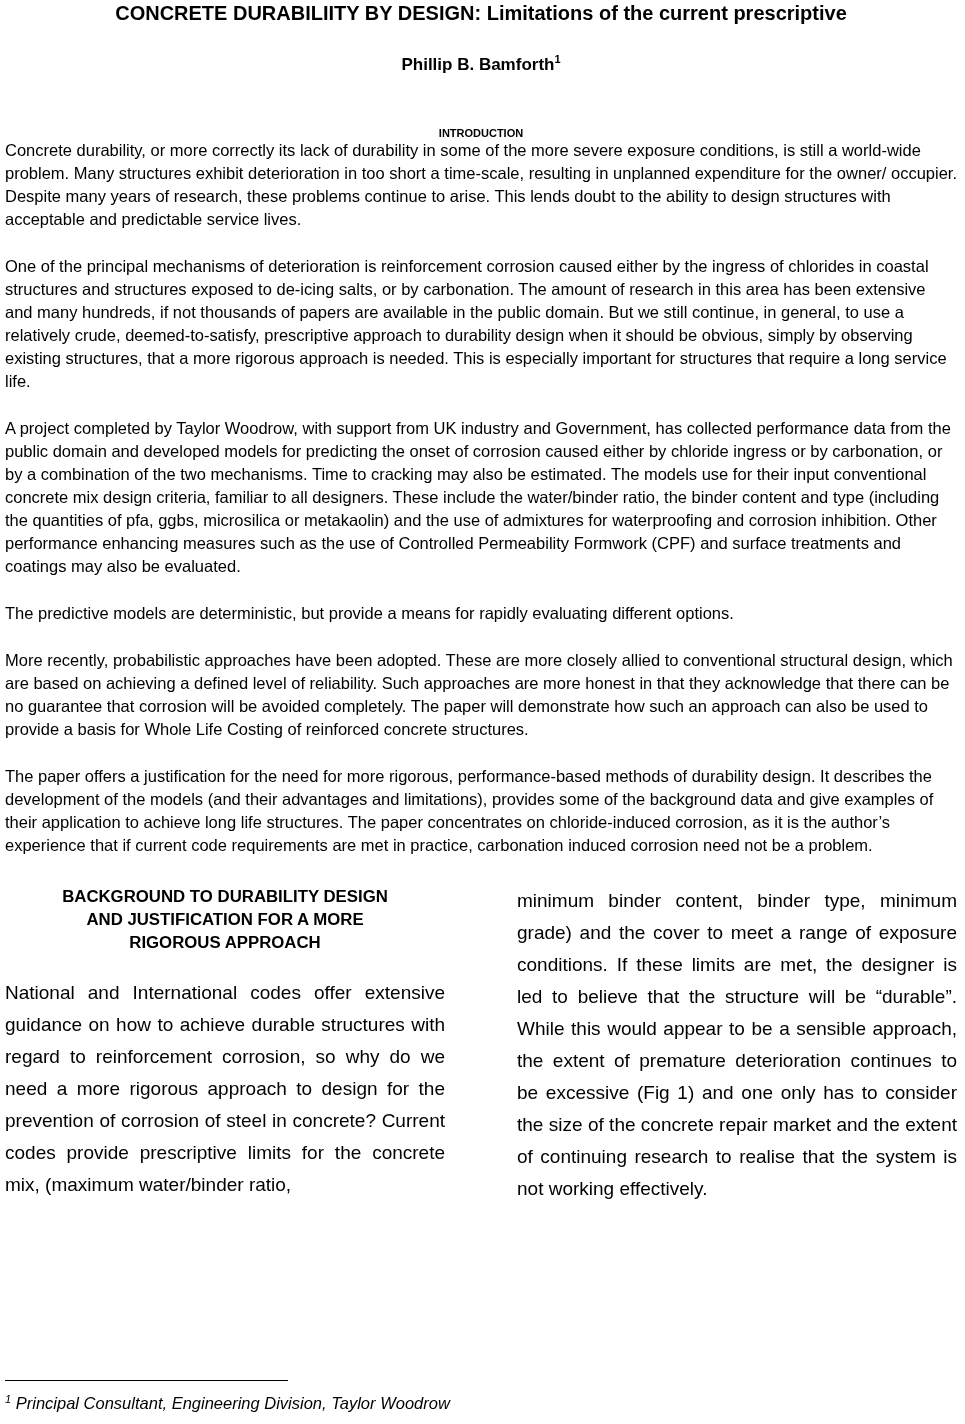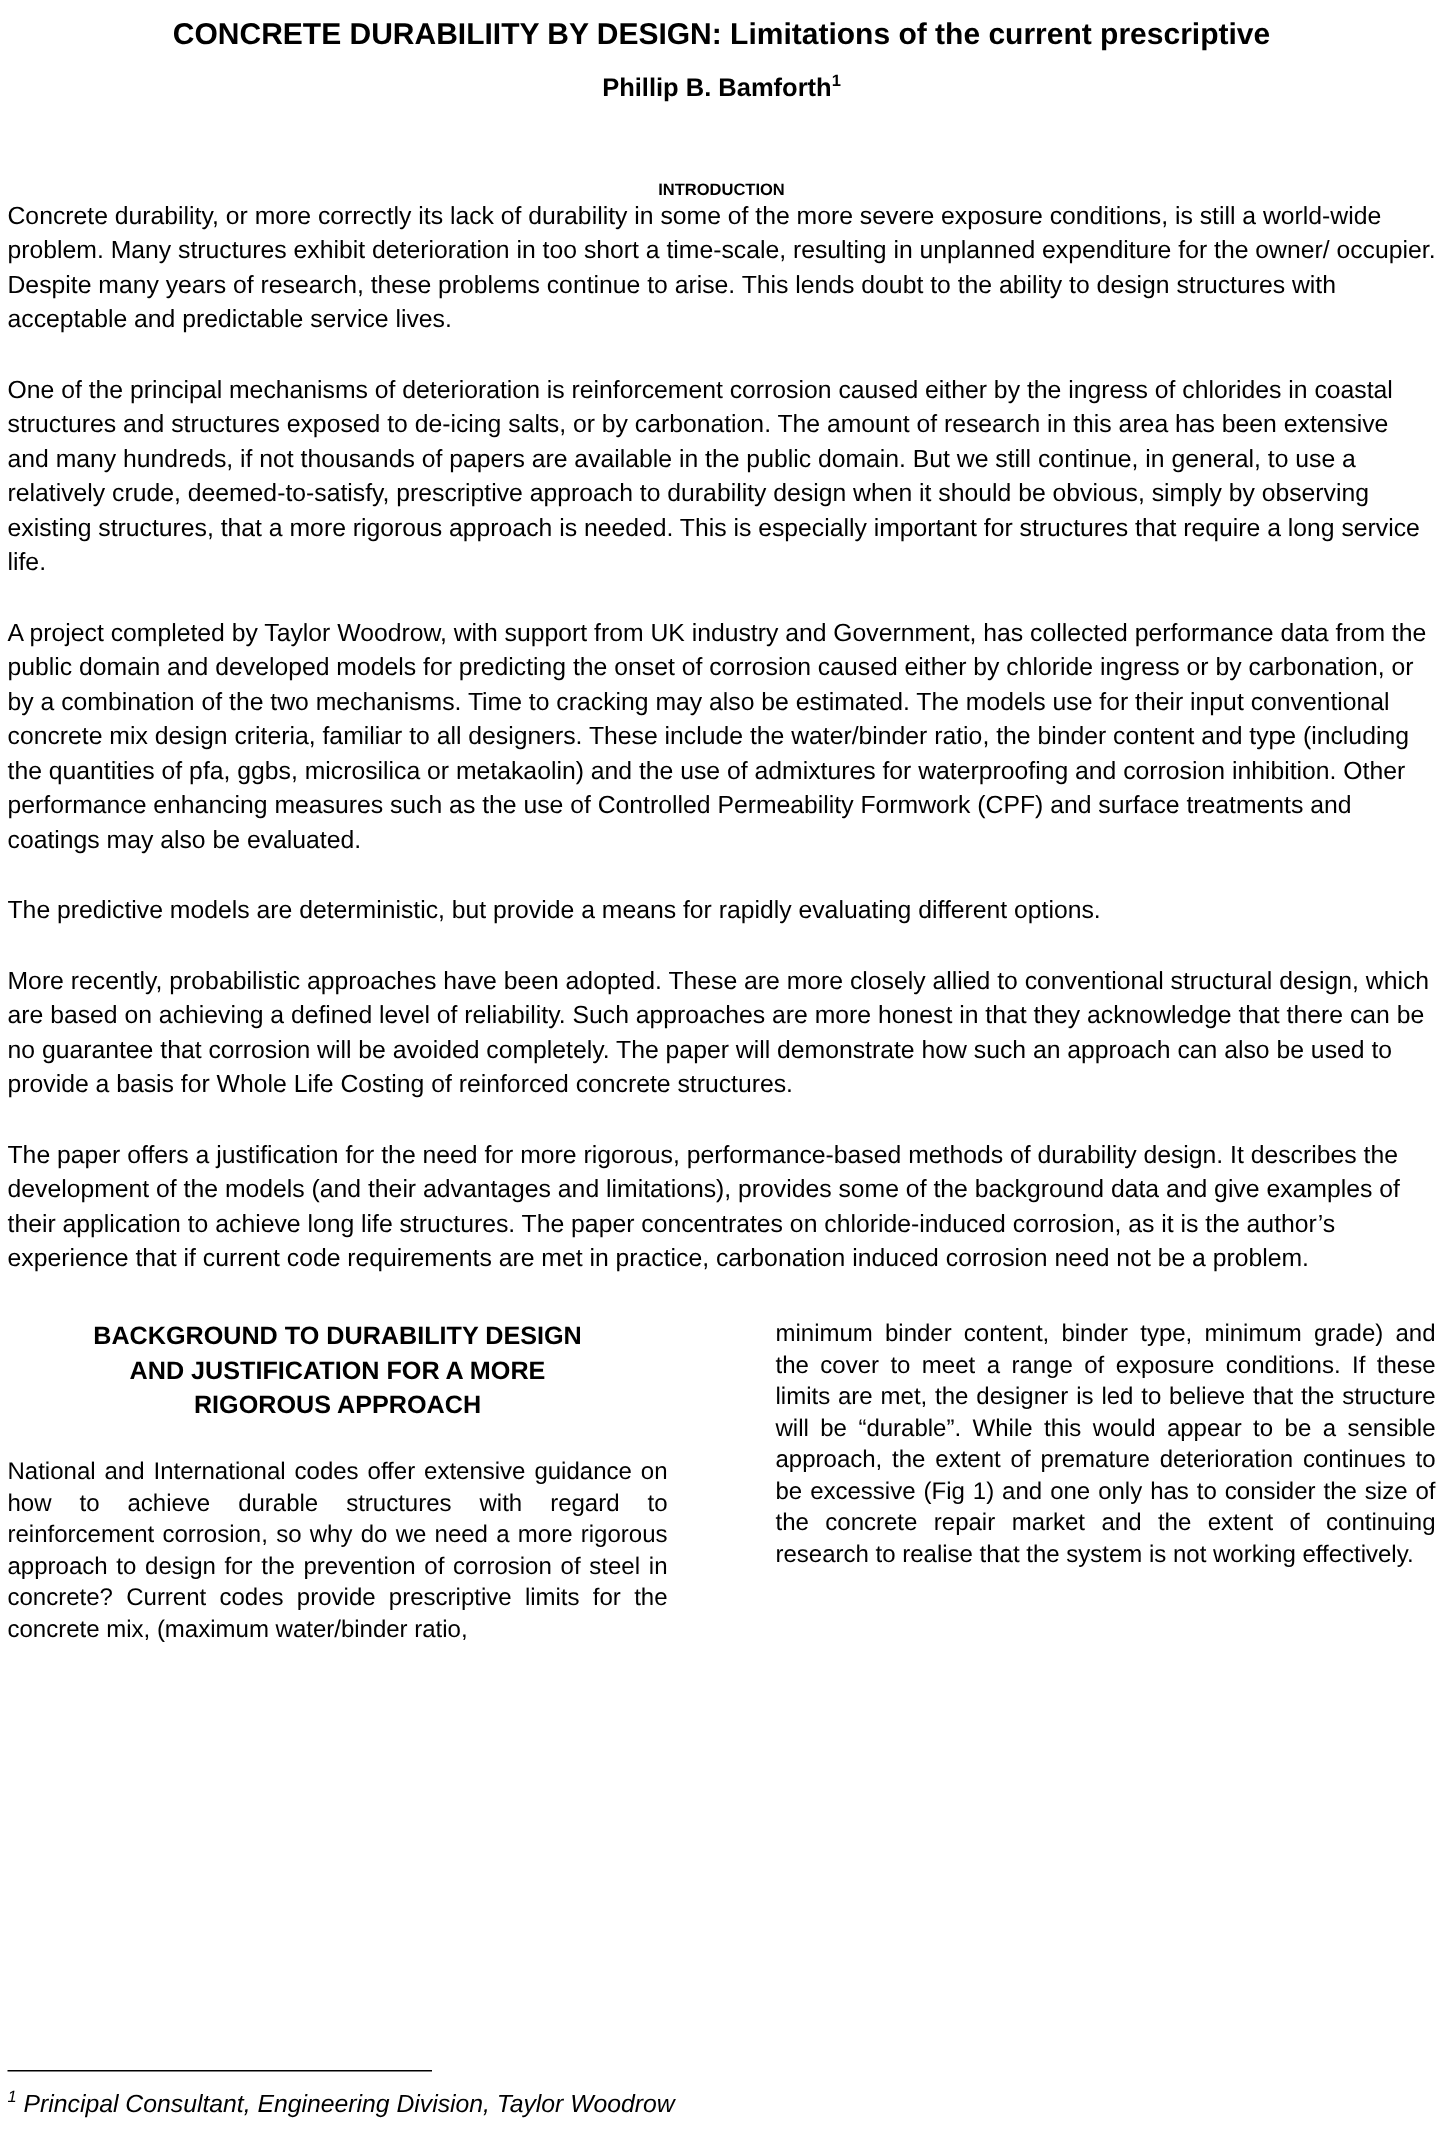--- a/index.html
+++ b/index.html
@@ -9,30 +9,30 @@
   }
   .page {
     width: 965px;
     height: 1424px;
     box-sizing: border-box;
     position: relative;
     overflow: hidden;
     background: #ffffff;
     color: #000000;
     font-family: "Liberation Sans", "DejaVu Sans", sans-serif;
-    padding: 10px 8px 0 5px;
+    padding: 0 8px 0 5px;
   }
   .title {
     font-size: 20px;
     font-weight: bold;
     text-align: center;
     line-height: 27px;
   }
   .author {
-    margin-top: 12px;
+    margin-top: 28px;
     font-size: 17px;
     font-weight: bold;
     text-align: center;
   }
   sup {
     font-size: 11px;
     vertical-align: super;
     line-height: 0;
   }
   .section-heading {
@@ -60,22 +60,22 @@
   }
   .col-heading {
     font-weight: bold;
     font-size: 16.8px;
     line-height: 23px;
     text-align: center;
     margin-bottom: 23px;
   }
   .col-para {
     margin: 0;
-    font-size: 16px;
-    line-height: 21px;
+    font-size: 19px;
+    line-height: 32px;
     text-align: justify;
   }
   .footnote {
     position: absolute;
     left: 5px;
     right: 12px;
     bottom: 8px;
     font-size: 16.5px;
     font-style: italic;
     line-height: 25px;

